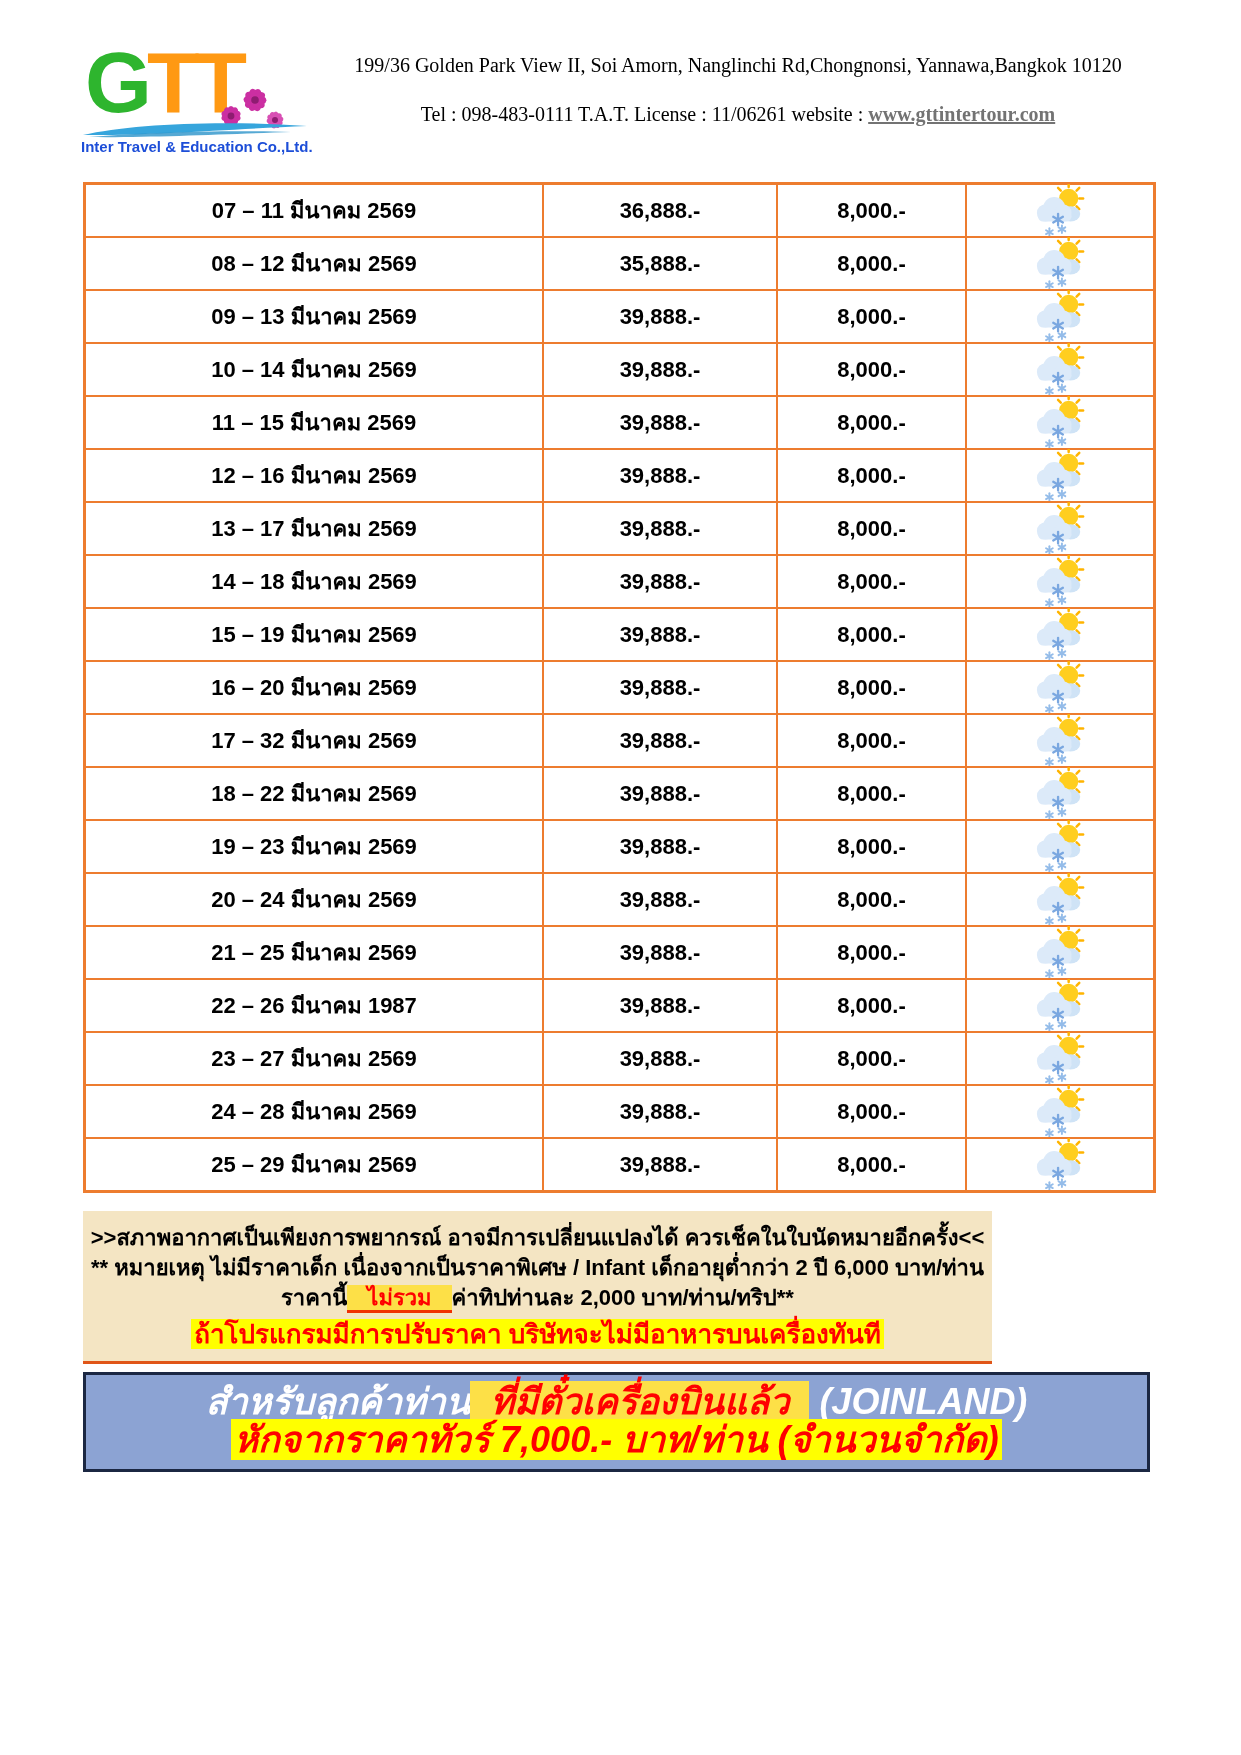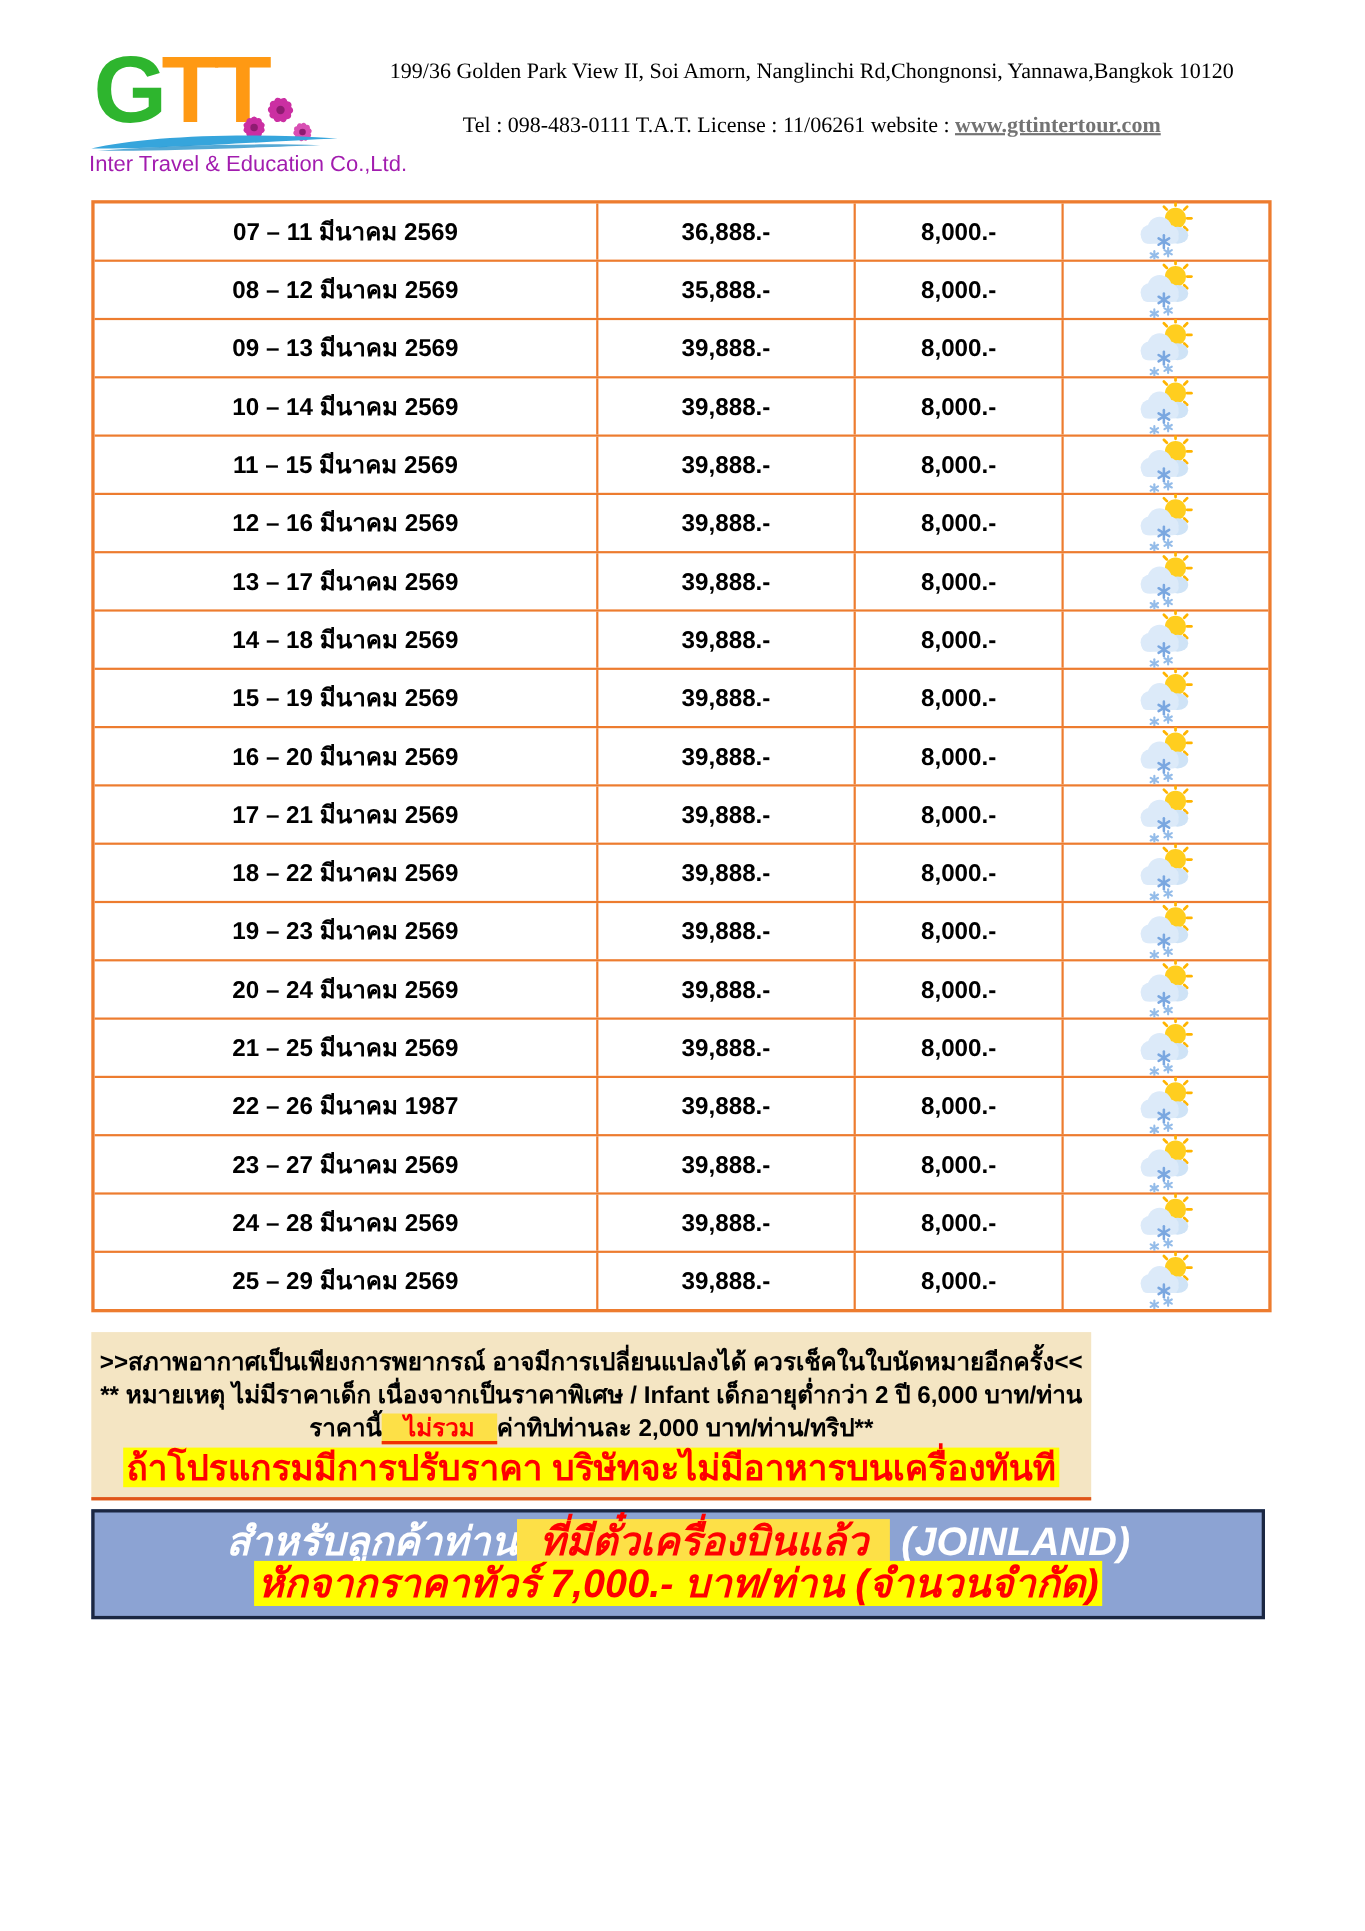--- a/index.html
+++ b/index.html
@@ -12,41 +12,41 @@
 
   
   .header{display:flex;padding:42px 70px 0 85px;}
   .logo{width:220px;position:relative;height:120px;flex:none;}
   .logo-letters{font-weight:bold;font-size:86px;line-height:0.95;letter-spacing:-5px;white-space:nowrap;}
   .lg-g{color:#2eb52e;}
   .lg-tt{color:#ff9913;}
   .flowers{position:absolute;left:128px;top:40px;}
   .swoosh{position:absolute;left:-4px;top:78px;}
   .logo-sub{position:absolute;left:-4px;top:96px;width:230px;
-    color:#a21caf;font-size:20px;font-weight:normal;white-space:nowrap;}
+    color:#1d4ed8;font-size:15px;font-weight:bold;white-space:nowrap;}
   .header-text{flex:1;text-align:center;font-family:"Liberation Serif","DejaVu Serif",serif;
     font-size:20px;color:#000;padding-top:12px;}
   .addr{white-space:nowrap;}
   .tel{margin-top:26px;white-space:nowrap;}
   .weblink{color:#737373;font-weight:bold;text-decoration:underline;}
 
   
   .ptable{margin:20px 0 0 83px;width:1067px;border:3px solid #ed7c2f;box-sizing:content-box;}
   .trow{display:grid;grid-template-columns:456px 234px 189px 1fr;height:51px;}
   .trow + .trow{border-top:2px solid #ed7c2f;}
   .tcell{display:flex;align-items:center;justify-content:center;
     font-weight:bold;font-size:22px;color:#000;overflow:visible;}
   .tcell + .tcell{border-left:2px solid #ed7c2f;}
   .wicon{width:54px;height:52px;margin-top:-2px;}
 
   
   .notes{margin:18px 0 0 83px;width:909px;background:#f4e5c3;text-align:center;
     padding:12px 0 10px;border-bottom:3px solid #e05518;box-sizing:border-box;}
   .nline{font-weight:bold;font-size:22px;color:#000;line-height:30px;}
-  .nline4{font-weight:bold;font-size:32px;line-height:34px;margin-top:4px;}
+  .nline4{font-weight:bold;font-size:26px;line-height:34px;margin-top:4px;}
   .hl-red{background:#ffff00;color:#ff0000;padding:0 3px;}
   .hl-red-u{background:#fde047;color:#ff0000;padding:0 20px;border-bottom:3px solid #f03000;}
 
   
   .joinland{margin:8px 0 0 83px;width:1067px;background:#8ca3d3;
     border:3px solid #1b2742;text-align:center;padding:8px 0 10px;box-sizing:border-box;}
   .jline{font-weight:bold;font-size:36px;line-height:38px;color:#ffffff;font-style:italic;}
 </style>
 </head>
 <body>
@@ -501,21 +501,21 @@
           <g stroke="#94bce9" stroke-width="2" stroke-linecap="round">
             <line x1="30" y1="43" x2="30" y2="51"></line>
             <line x1="26.5" y1="45" x2="33.5" y2="49"></line>
             <line x1="33.5" y1="45" x2="26.5" y2="49"></line>
           </g>
         </svg>
       </div>
     </div>
 
     <div class="trow">
-      <div class="tcell">17 – 21 มีนาคม 2569</div>
+      <div class="tcell">17 – 32 มีนาคม 2569</div>
       <div class="tcell">39,888.-</div>
       <div class="tcell">8,000.-</div>
       <div class="tcell">
         <svg class="wicon" viewBox="0 0 56 54">
           <g stroke="#ffb400" stroke-width="2.6" stroke-linecap="round">
             <line x1="37" y1="-1" x2="37" y2="3"></line>
             <line x1="48" y1="4" x2="45.2" y2="6.8"></line>
             <line x1="52" y1="15" x2="48" y2="15"></line>
             <line x1="48" y1="26" x2="45.2" y2="23.2"></line>
             <line x1="26" y1="4" x2="28.8" y2="6.8"></line>

